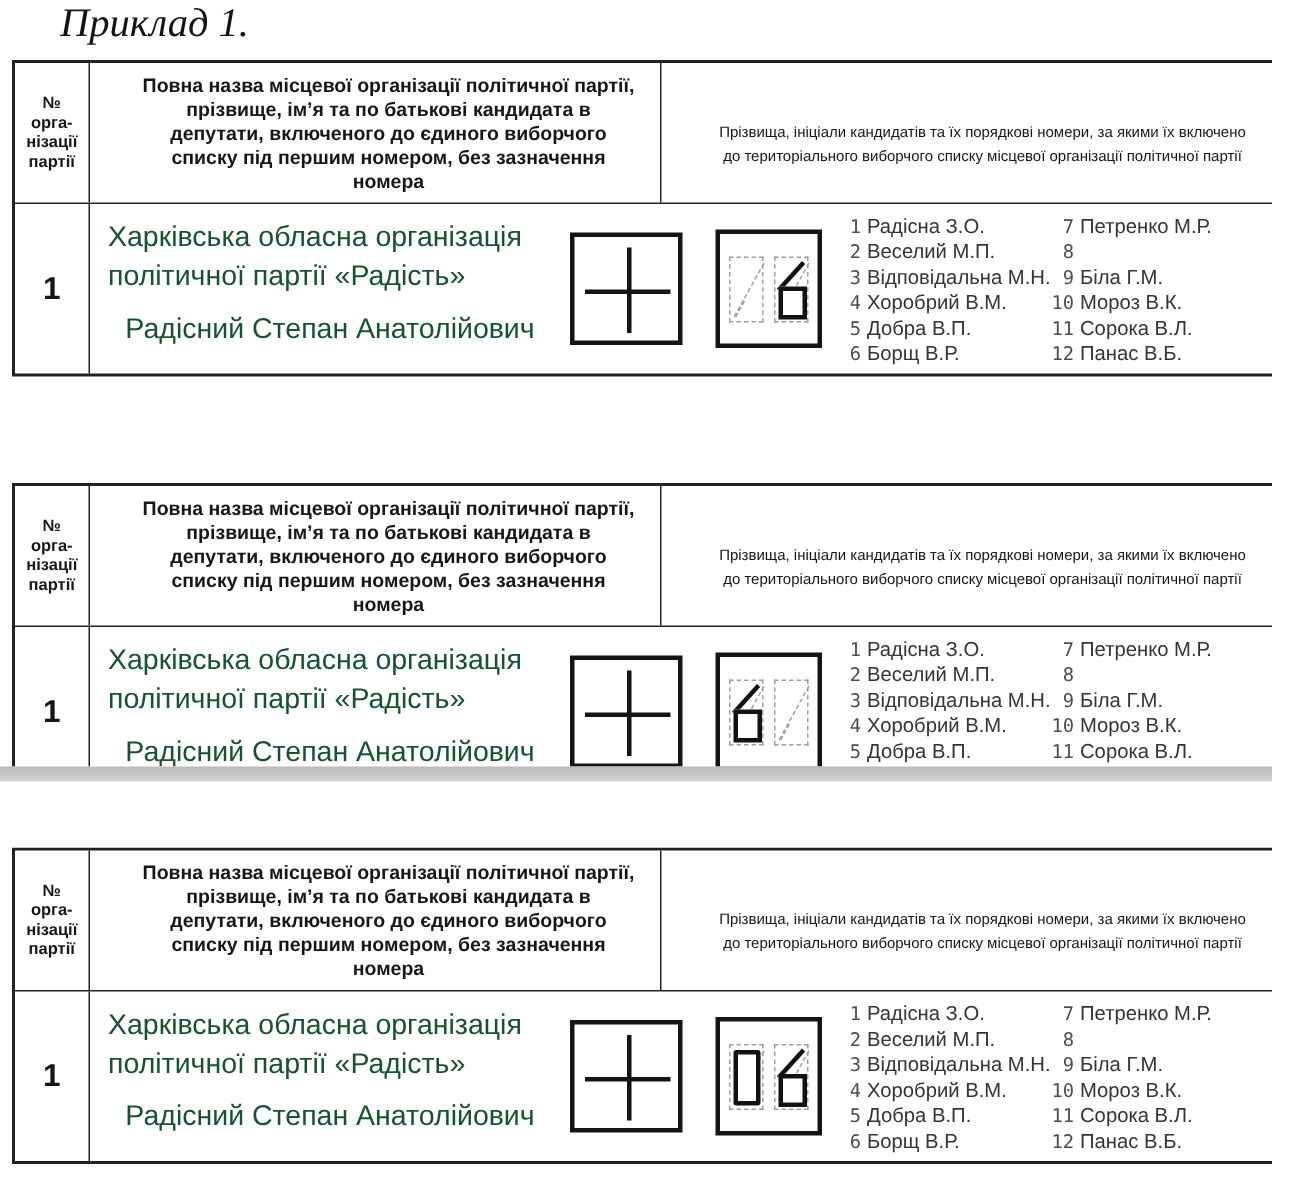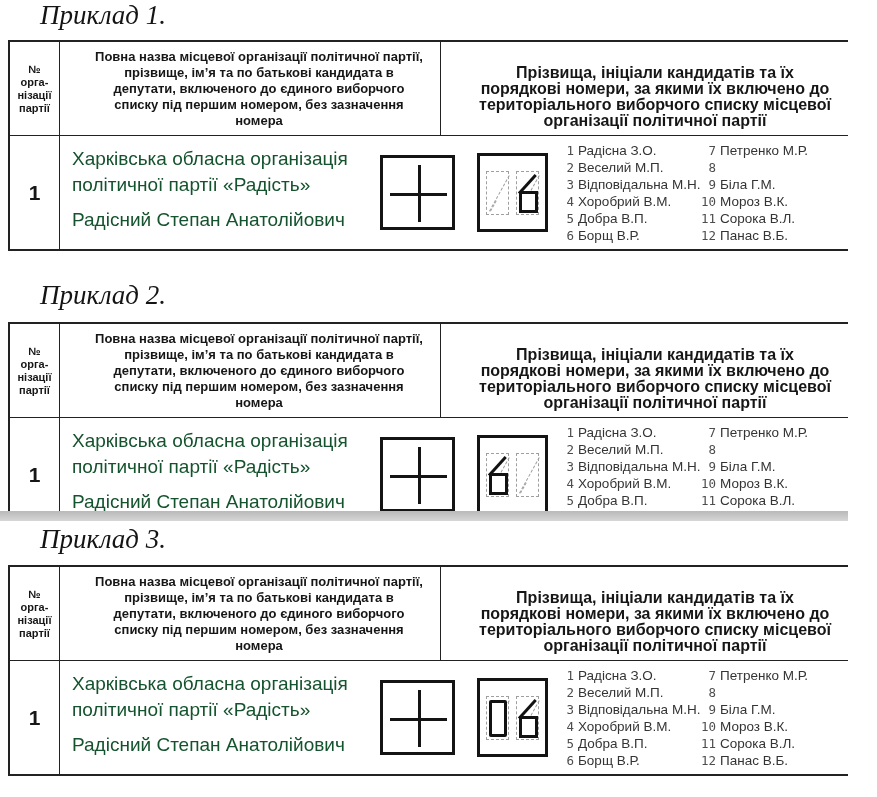--- a/index.html
+++ b/index.html
@@ -16,29 +16,29 @@
 
   .c-num{width:49px;flex:0 0 49px;border-right:1.6px solid #222;display:flex;
          align-items:center;justify-content:center;text-align:center;}
   .numhdr{font-size:11px;font-weight:bold;line-height:13px;color:#161616;}
   .numhdr span{display:block;}
   .hdr-name{width:380px;flex:0 0 380px;border-right:1.6px solid #222;display:flex;
             align-items:center;justify-content:center;}
   .hdr-name .txt{max-width:332px;text-align:center;font-size:13px;font-weight:bold;
                  line-height:16px;color:#161616;margin-left:18px;}
   .hdr-cands{flex:1;display:flex;align-items:center;justify-content:center;}
-  .hdr-cands .txt{max-width:362px;text-align:center;font-size:16px;font-weight:bold;
+  .hdr-cands .txt{max-width:362px;text-align:center;font-size:10px;font-weight:normal;
                   line-height:16px;color:#161616;margin-top:16px;}
 
   .org-no{font-size:21px;font-weight:bold;color:#161616;}
 
   .merged{flex:1;display:flex;align-items:center;}
   .party-block{width:296px;flex:0 0 296px;padding:0 0 6px 12px;font-size:19px;
                line-height:26px;color:#14532d;}
-  .first-cand{margin-top:9px;}
+  .first-cand{margin-top:9px;text-align:center;}
 
   .cross-box{position:relative;width:69px;height:69px;flex:0 0 69px;margin-left:12px;
              border:3.5px solid #141414;background:#fff;}
   .cross-box .h{position:absolute;left:50%;top:50%;width:57px;margin-left:-28px;height:0;
                 border-top:3px solid #141414;}
   .cross-box .v{position:absolute;top:50%;left:50%;height:57px;margin-top:-28px;width:0;
                 border-left:3px solid #141414;}
 
   .digit-box{width:65px;height:73px;flex:0 0 65px;margin-left:22px;border:3.5px solid #141414;
              display:flex;align-items:center;justify-content:center;gap:7px;background:#fff;}
@@ -166,21 +166,20 @@
                   <span class="cnum">12</span>
                   <span class="cname">Панас В.Б.</span>
                 </div>
               </div>
           </div>
         </div>
       </div>
     </div>
   </div>
 
-  <h2 class="ex-title" style="top:280px;">Приклад 2.</h2>
   <div class="btable-wrap" style="top:322px;height:189px;">
     <div class="btable">
       <div class="hdr-row">
         <div class="c-num">
           <div class="numhdr">
             <span>№</span>
             <span>орга-</span>
             <span>нізації</span>
             <span>партії</span>
           </div>
@@ -270,21 +269,20 @@
                   <span class="cname">Панас В.Б.</span>
                 </div>
               </div>
           </div>
         </div>
       </div>
     </div>
   </div>
   <div class="cut-bar" style="top:511px;"></div>
 
-  <h2 class="ex-title" style="top:524px;">Приклад 3.</h2>
   <div class="btable-wrap" style="top:565px;height:212px;">
     <div class="btable">
       <div class="hdr-row">
         <div class="c-num">
           <div class="numhdr">
             <span>№</span>
             <span>орга-</span>
             <span>нізації</span>
             <span>партії</span>
           </div>

